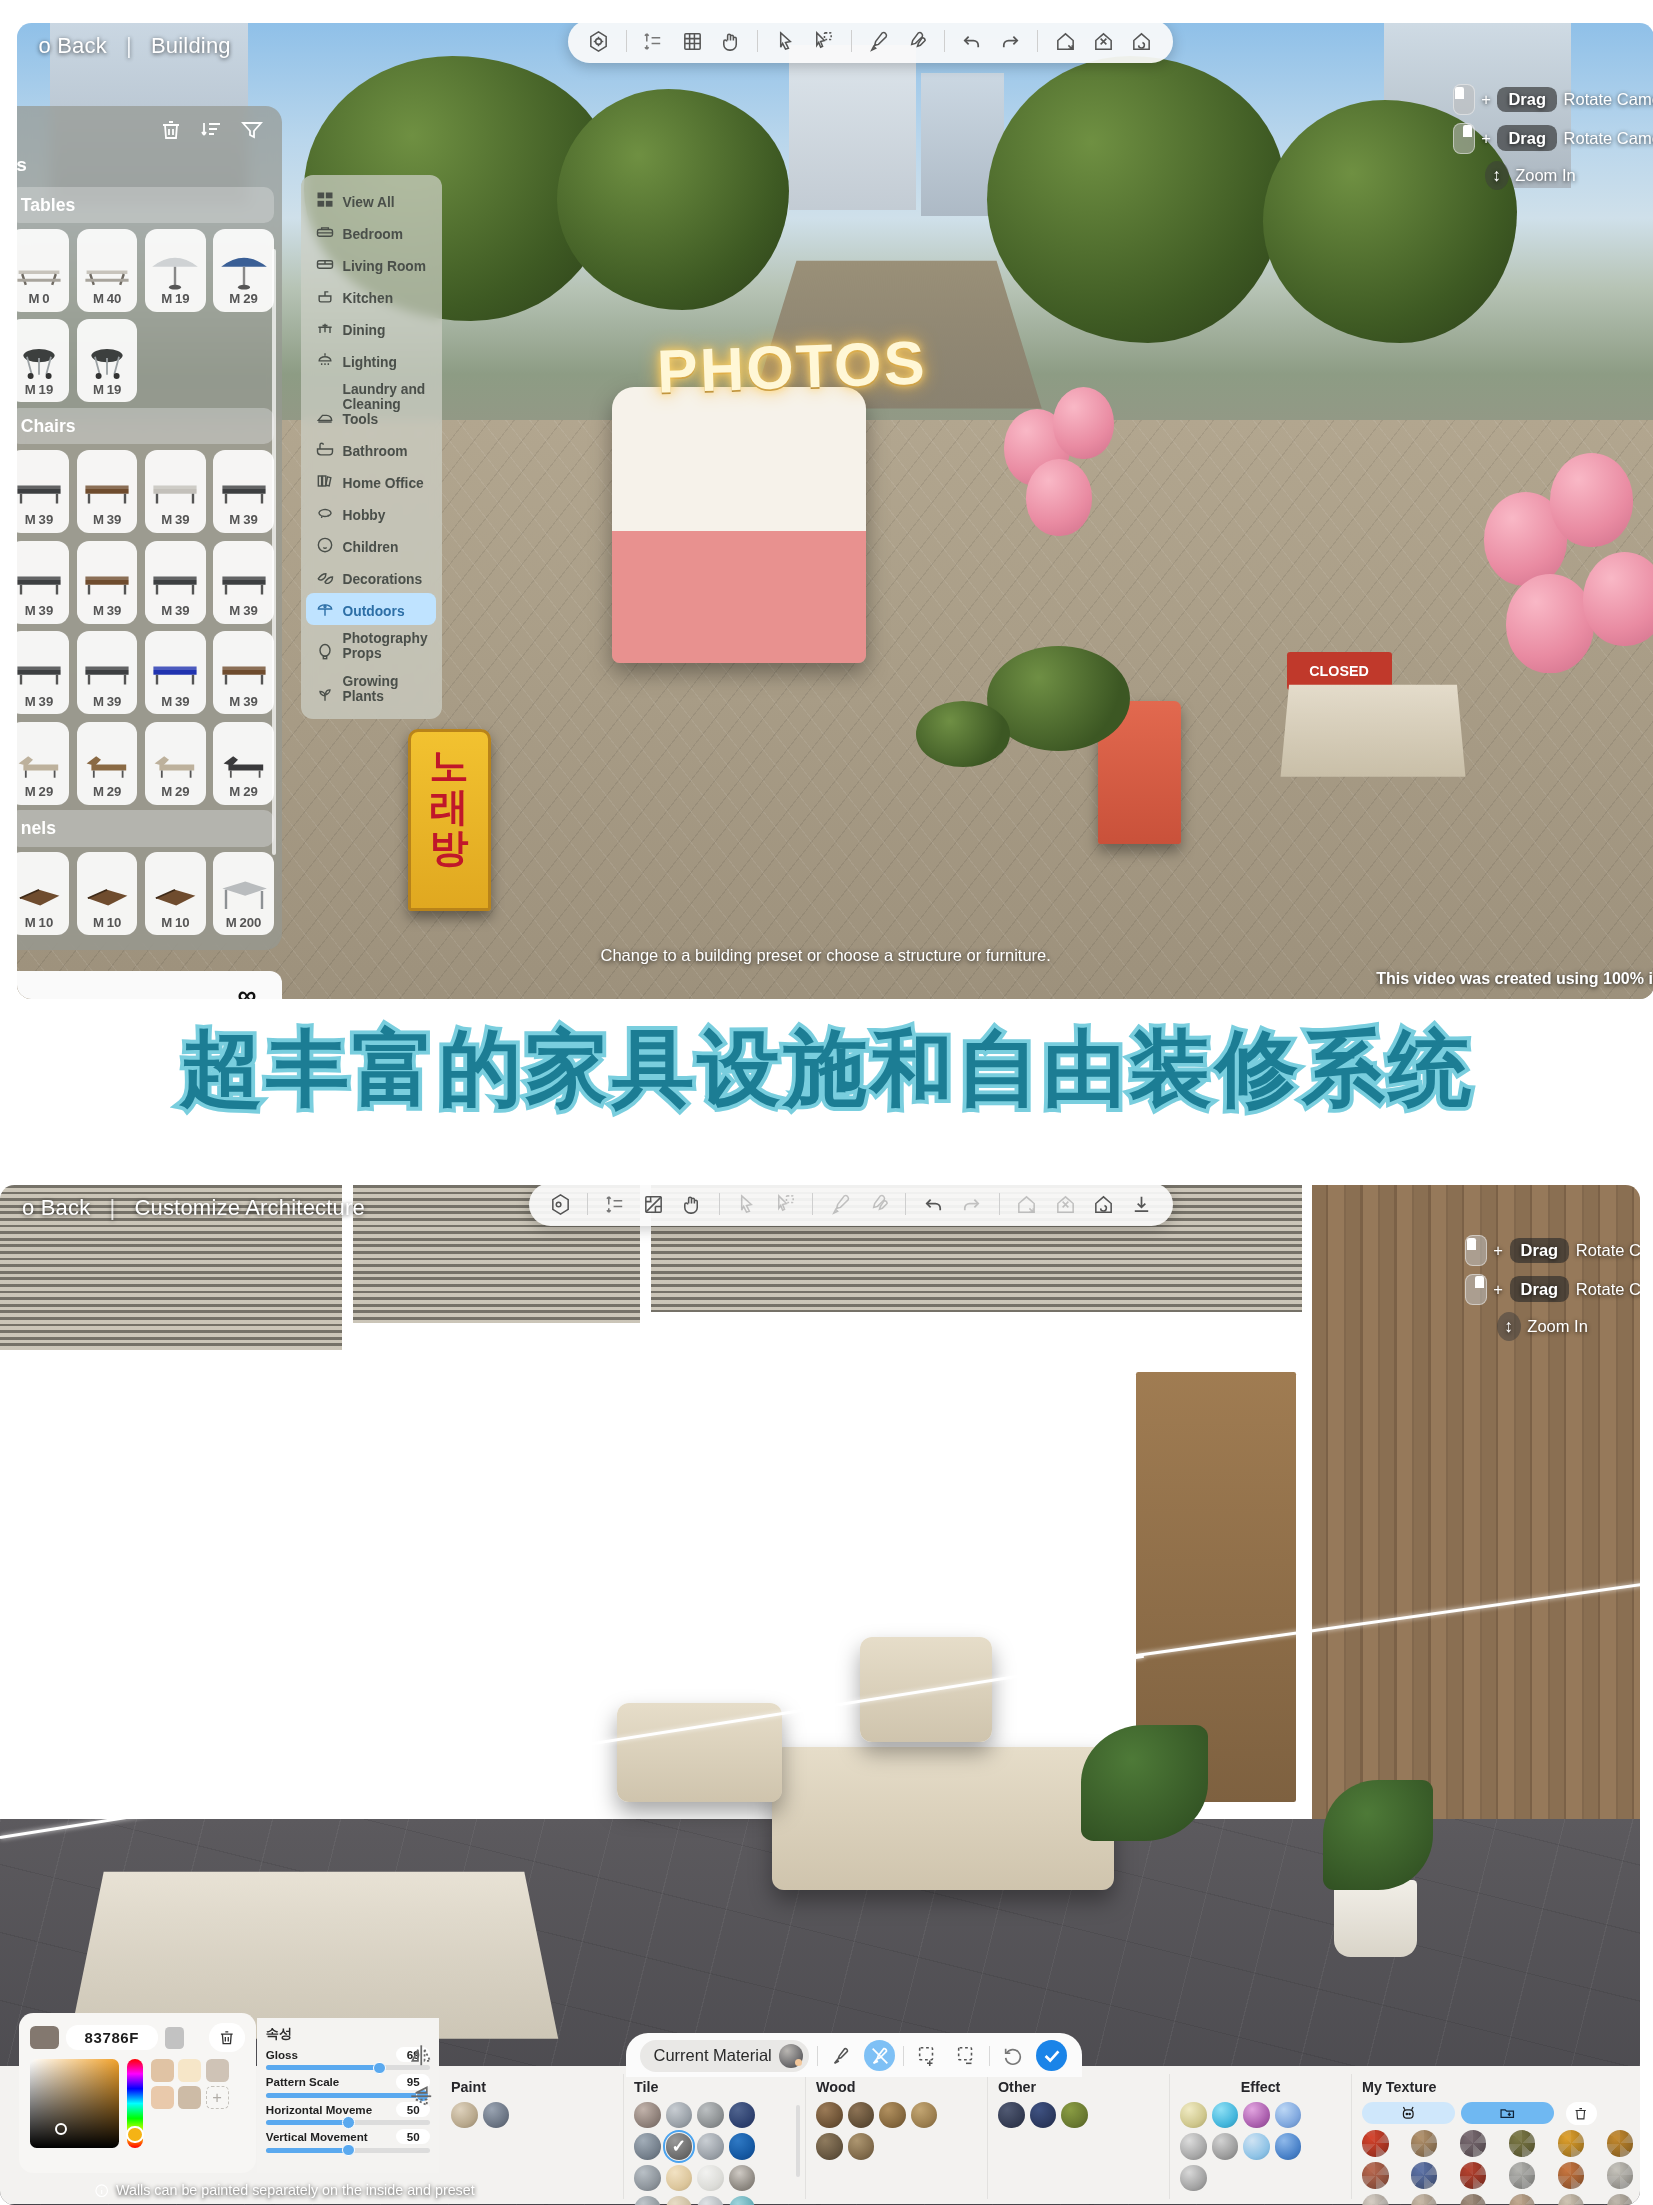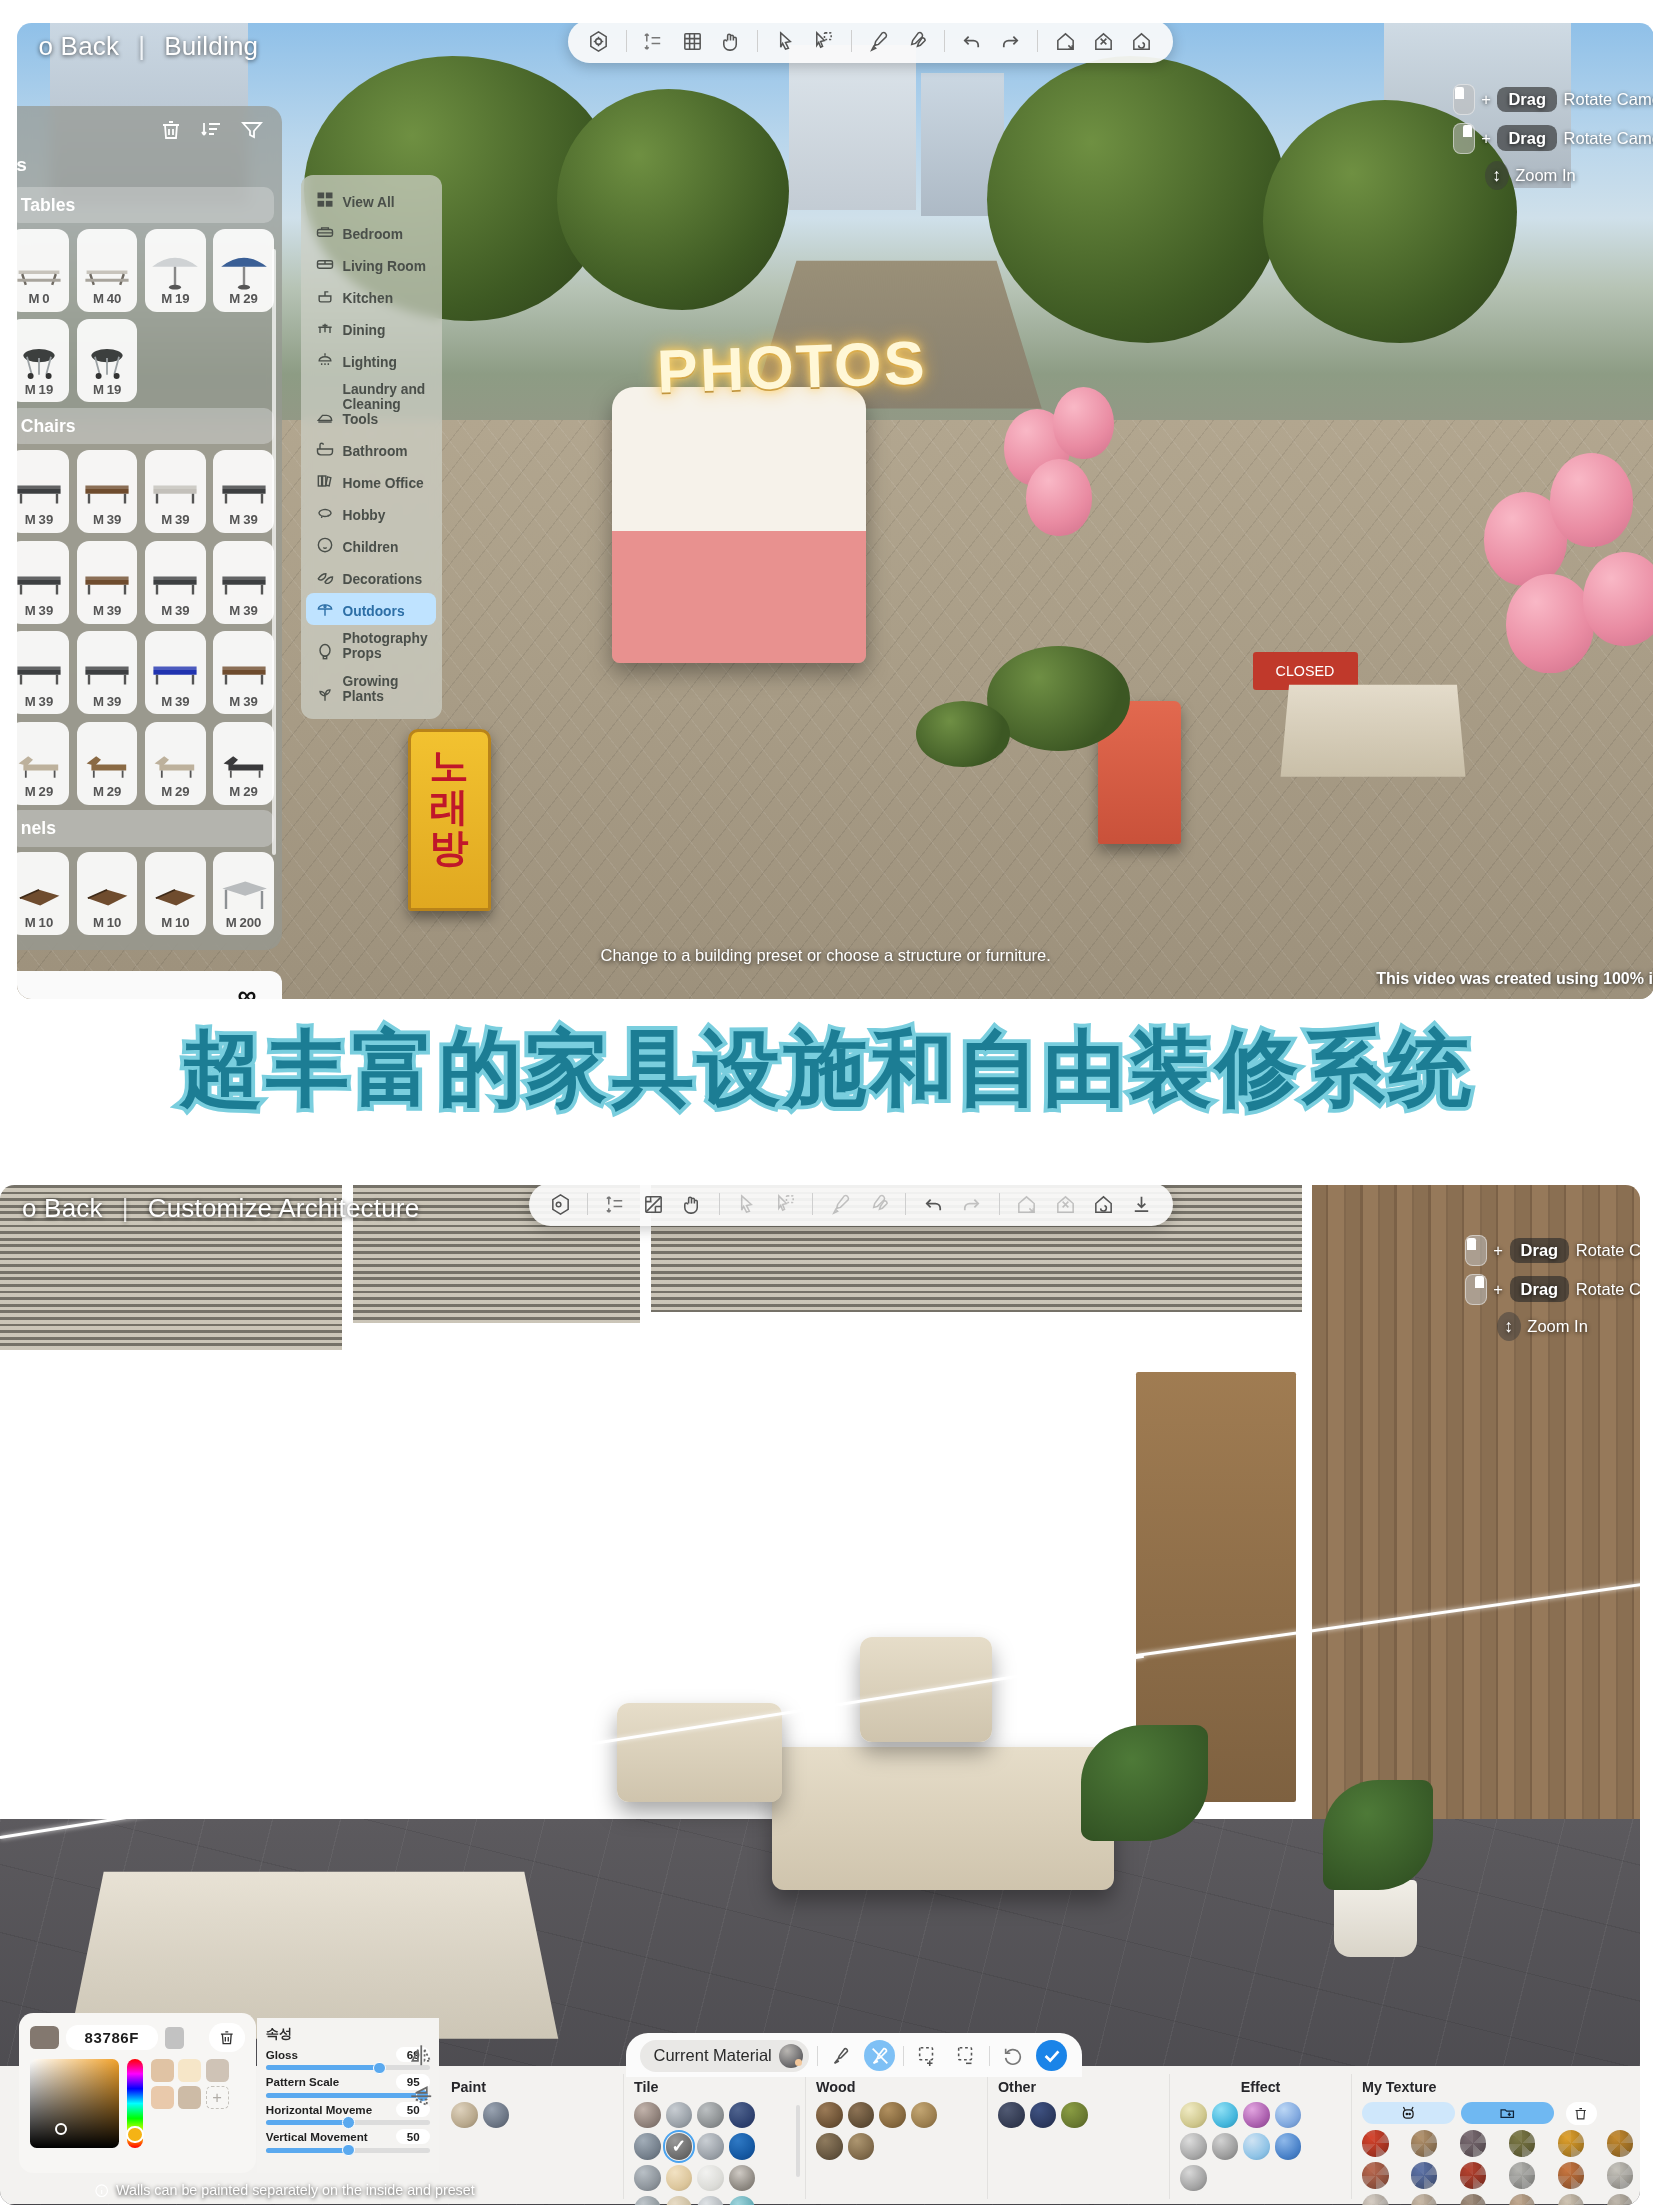--- a/index.html
+++ b/index.html
@@ -67,21 +67,21 @@
   .plant-pot { position:absolute; border-radius:4.4px 4.4px 16.5px 16.5px;
      background:linear-gradient(180deg,#f2efe8,#d9d4c8); }
   .plant-leaf { position:absolute; border-radius:50% 10% 50% 10%;
      background:radial-gradient(circle at 40% 30%, #4e7a38, #2c4a1f); }
   .white-line { position:absolute; background:#fff; height:2.8px; transform-origin:left center;
      box-shadow:0 0 5.5px rgba(255,255,255,.8); }
 
   
   .topbar { position:absolute; left:0; top:0; display:flex; align-items:center;
      gap:19px; padding:0 22px; height:46px; color:#fff;
-     font-size:26px; letter-spacing:0.2px; text-shadow:0 1.1px 4.4px rgba(0,0,0,.7); }
+     font-size:22px; letter-spacing:0.2px; text-shadow:0 1.1px 4.4px rgba(0,0,0,.7); }
   .topbar .sep { opacity:.75; }
 
   
   .toolbar { position:absolute; display:flex; align-items:center;
      background:rgba(250,250,250,.93); border-radius:24px; height:43px;
      padding:0 14.3px; gap:4.4px; box-shadow:0 3.3px 14.3px rgba(0,0,0,.22); }
   .tb-btn { width:34px; height:34px; display:flex; align-items:center; justify-content:center;
      border-radius:7.7px; }
   .tb-btn svg { width:23px; height:23px; }
   .tb-btn.dim { opacity:.32; }
@@ -269,21 +269,21 @@
       <div class="balloon" style="left:1533px;top:430px;width:83px;height:94px;"></div>
       <div class="balloon" style="left:1489px;top:551px;width:88px;height:99px;"></div>
       <div class="balloon" style="left:1566px;top:529px;width:83px;height:94px;"></div>
 
       <div class="mailbox" style="left:1081px;top:678px;width:83px;height:143px;"></div>
       <div class="bush" style="left:970px;top:623px;width:143px;height:105px;"></div>
       <div class="bush" style="left:899px;top:678px;width:94px;height:66px;"></div>
 
       <div class="kor-sign" style="left:391px;top:706px;width:83px;height:182px;font-size:39px;padding-top:14.3px;">노래방</div>
 
-      <div style="position:absolute;left:1236px;top:629px;width:105px;height:38px;background:#c0392b;border-radius:3.3px;color:#fff;font-size:14.3px;display:flex;align-items:center;justify-content:center;font-weight:normal;">CLOSED</div>
+      <div style="position:absolute;left:1270px;top:629px;width:105px;height:38px;background:#c0392b;border-radius:3.3px;color:#fff;font-size:14.3px;display:flex;align-items:center;justify-content:center;font-weight:bold;">CLOSED</div>
       <div style="position:absolute;left:1268px;top:656px;width:176px;height:99px;background:linear-gradient(180deg,#e4dccb,#c9bfa8);transform:perspective(386px) rotateX(22deg);"></div>
     </div>
 
     <div class="topbar">
       <span>o Back</span>
       <span class="sep">|</span>
       <span>Building</span>
     </div>
 
     <div class="toolbar" style="left:551px;top:-3.3px;">

